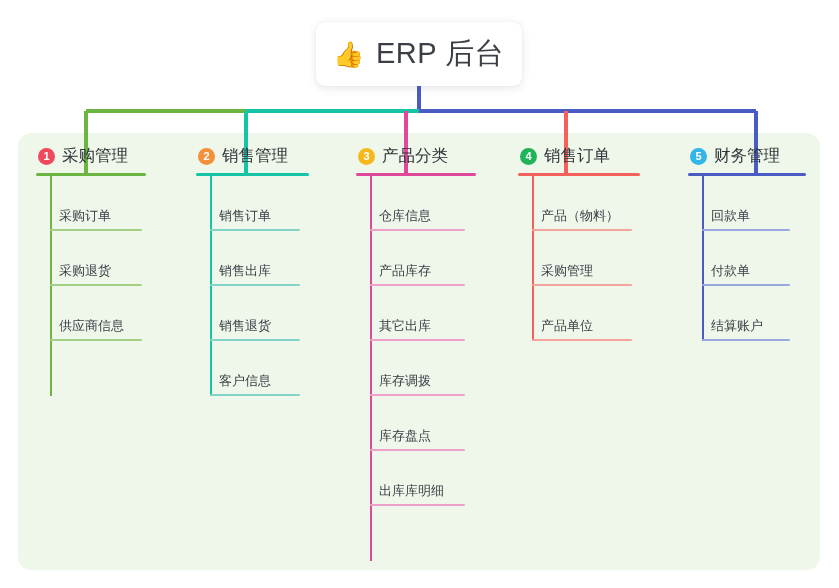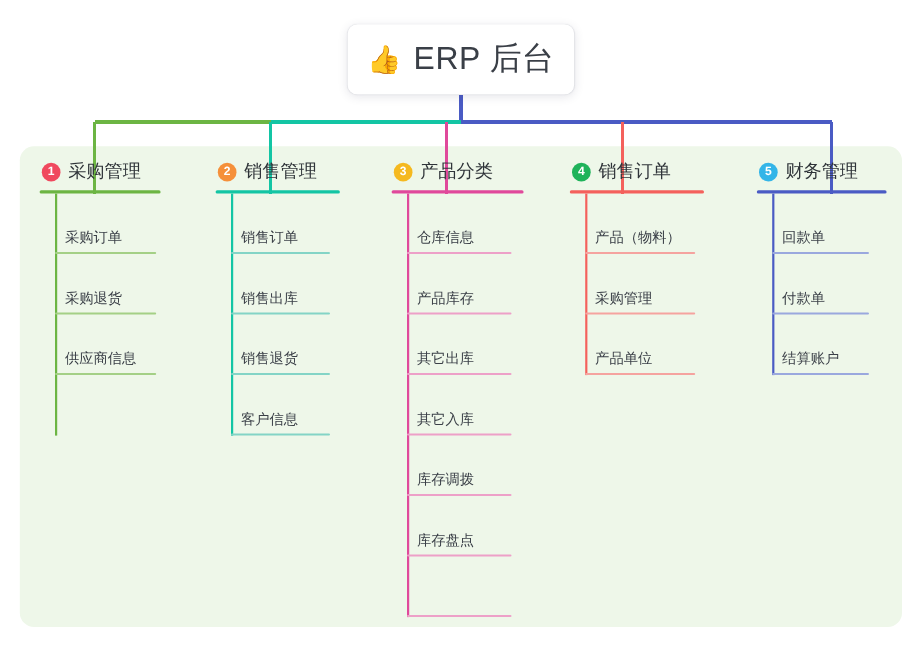--- a/index.html
+++ b/index.html
@@ -234,32 +234,29 @@
           </div>
           <div class="leaf">
             <span class="leaf-text">产品库存</span>
             <div class="leaf-rule" style="background: rgb(237, 160, 200); width: 95px;"></div>
           </div>
           <div class="leaf">
             <span class="leaf-text">其它出库</span>
             <div class="leaf-rule" style="background: rgb(237, 160, 200); width: 95px;"></div>
           </div>
           <div class="leaf">
-            <span class="leaf-text">其它入库</span>
-            <div class="leaf-rule" style="background: rgb(237, 160, 200); width: 95px;"></div>
-          </div>
-          <div class="leaf">
             <span class="leaf-text">库存调拨</span>
             <div class="leaf-rule" style="background: rgb(237, 160, 200); width: 95px;"></div>
           </div>
           <div class="leaf">
             <span class="leaf-text">库存盘点</span>
             <div class="leaf-rule" style="background: rgb(237, 160, 200); width: 95px;"></div>
           </div>
           <div class="leaf">
+            <span class="leaf-text">出库库明细</span>
             <div class="leaf-rule" style="background: rgb(237, 160, 200); width: 95px;"></div>
           </div>
         </div>
       </div>
       <div class="column" style="left: 518px;">
         <div class="col-header">
           <span class="badge" style="background: rgb(31, 179, 90);">4</span>
           <span class="col-title">销售订单</span>
         </div>
         <div class="col-header-rule" style="background: rgb(244, 97, 92); width: 122px;"></div>

